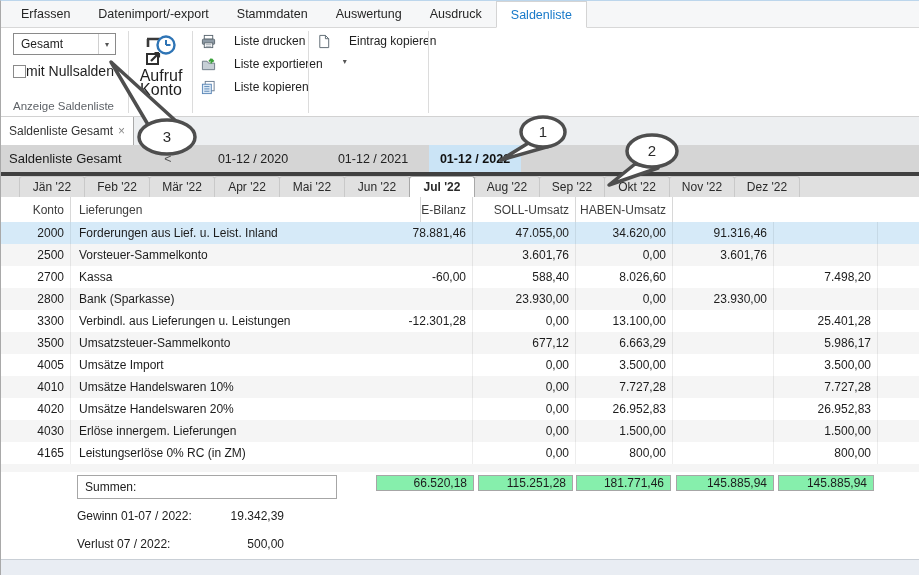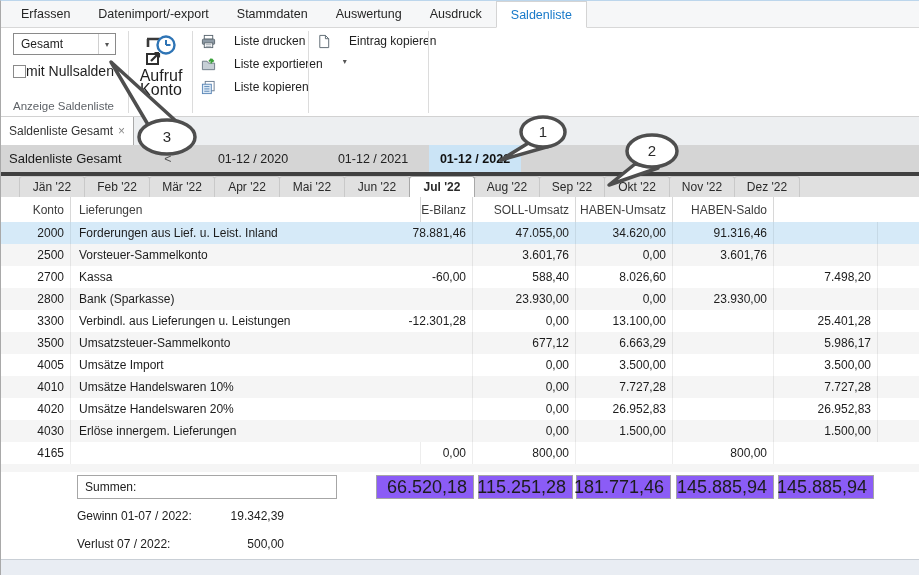--- a/index.html
+++ b/index.html
@@ -58,21 +58,21 @@
   .tbody .trow.sel{background:#d6eaf8}
   .tc{height:100%;display:flex;align-items:center;white-space:nowrap}
   .tc.rnum{justify-content:flex-end;padding-right:6px}
   .tc.txt{padding-left:8px}
   .tc.b0,.tc.b2,.tc.b3,.tc.b4,.tc.b5,.tc.b6{border-right:1px solid rgba(0,0,0,0.07)}
   .cliprow{height:8px;background:#f5f5f5;overflow:hidden}
 
   
   .lower{position:relative;height:87px;background:#fff}
   .totlabel{position:absolute;left:76px;top:3px;width:260px;height:24px;border:1px solid #a6a6a6;background:#fff;display:flex;align-items:center;padding-left:7px;font-size:12px;color:#1c1c1c}
-  .totbox{position:absolute;top:3px;height:24px;border:1px solid #a6a6a6;background:#8b5cf6;display:flex;align-items:center;justify-content:flex-end;padding-right:6px;font-size:18px;color:#1c1c1c}
+  .totbox{position:absolute;top:3px;height:16px;border:1px solid #a6a6a6;background:#86efac;display:flex;align-items:center;justify-content:flex-end;padding-right:6px;font-size:12px;color:#1c1c1c}
   .sumlabel{position:absolute;left:76px;height:16px;display:flex;align-items:center;font-size:12px;color:#1c1c1c}
   .sumval{position:absolute;left:178px;width:105px;height:16px;display:flex;align-items:center;justify-content:flex-end;font-size:12px;color:#1c1c1c}
   .g1{top:36px}.g2{top:64px}
 
   .bottomstrip{height:17px;background:#e9edf3;border-top:1px solid #c9cfd6}
 
   
   .callouts{position:absolute;left:0;top:0;width:919px;height:575px;pointer-events:none;z-index:40}
   .callouts path,.callouts ellipse{fill:#fff;stroke:#4e4e4e;stroke-width:3.5;stroke-linejoin:round}
   .callouts text{font-family:"Liberation Sans","DejaVu Sans",sans-serif;font-size:15px;fill:#2b2b2b;text-anchor:middle}
@@ -186,21 +186,20 @@
       <div class="mtab">Nov '22</div>
       <div class="mtab">Dez '22</div>
     </div>
 
   <div class="thead">
     <div class="hc num">Konto</div>
     <div class="hc txt">Lieferungen</div>
     <div class="hc num">E-Bilanz</div>
     <div class="hc num">SOLL-Umsatz</div>
     <div class="hc num">HABEN-Umsatz</div>
-    <div class="hc num">HABEN-Saldo</div>
     <div class="hc"></div>
   </div>
   <div class="tbody">
       <div class="trow sel">
         <div class="tc b0 rnum">2000</div>
         <div class="tc b1 txt">Forderungen aus Lief. u. Leist. Inland</div>
         <div class="tc b2 rnum">78.881,46</div>
         <div class="tc b3 rnum">47.055,00</div>
         <div class="tc b4 rnum">34.620,00</div>
         <div class="tc b5 rnum">91.316,46</div>
@@ -292,20 +291,21 @@
         <div class="tc b1 txt">Erlöse innergem. Lieferungen</div>
         <div class="tc b2 rnum"></div>
         <div class="tc b3 rnum">0,00</div>
         <div class="tc b4 rnum">1.500,00</div>
         <div class="tc b5 rnum"></div>
         <div class="tc b6 rnum">1.500,00</div>
         <div class="tc"></div>
       </div>
       <div class="trow">
         <div class="tc b0 rnum">4165</div>
+        <div class="tc b1 txt">Leistungserlöse 0% RC (in ZM)</div>
         <div class="tc b2 rnum"></div>
         <div class="tc b3 rnum">0,00</div>
         <div class="tc b4 rnum">800,00</div>
         <div class="tc b5 rnum"></div>
         <div class="tc b6 rnum">800,00</div>
         <div class="tc"></div>
       </div>
     </div>
   <div class="cliprow"></div>
 

